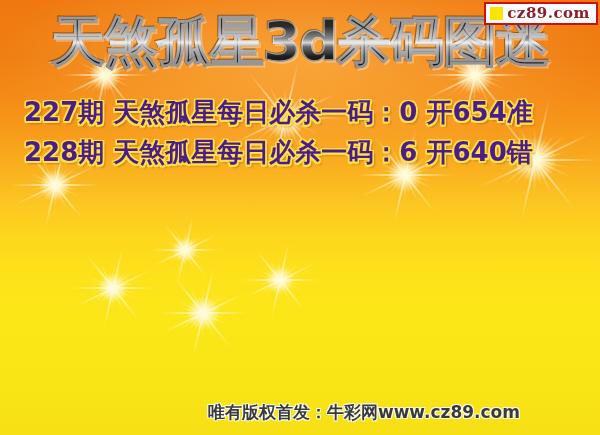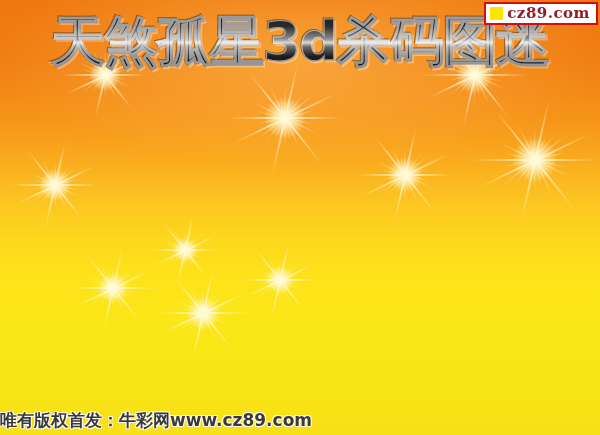--- a/index.html
+++ b/index.html
@@ -143,23 +143,23 @@
        0 -1.5px 0 #ffe14a,
        0  1.5px 0 #ffe14a,
        2.5px 2.5px 2px rgba(120,60,0,0.35);
     white-space: nowrap;
   }
 
   
   #footer {
     position: absolute;
     left: 0;
-    bottom: 4px;
-    width: 567px;
-    text-align: left;
+    bottom: 12px;
+    width: 520px;
+    text-align: right;
     z-index: 25;
   }
   #footer .txt {
     font-family: "DejaVu Sans", "Liberation Sans", sans-serif;
     font-weight: bold;
     font-size: 17px;
     line-height: 22px;
     color: #3a3a3a;
     text-shadow:
       -1px -1px 0 rgba(255,255,255,0.85),
@@ -347,19 +347,25 @@
   <div id="logo-badge">
     <span class="swatch"></span>
     <span class="txt">cz89.com</span>
   </div>
 
   <div id="title">
     <span class="t">天煞孤星3d杀码图迷</span>
   </div>
 
   <div id="lines">
+    <div class="line">
+      <span class="txt">227期  天煞孤星每日必杀一码：0  开654准</span>
+    </div>
+    <div class="line">
+      <span class="txt">228期  天煞孤星每日必杀一码：6  开640错</span>
+    </div>
   </div>
 
   <div id="footer">
     <span class="txt">唯有版权首发：牛彩网www.cz89.com</span>
   </div>
 
 </div>
 
 </body></html>

